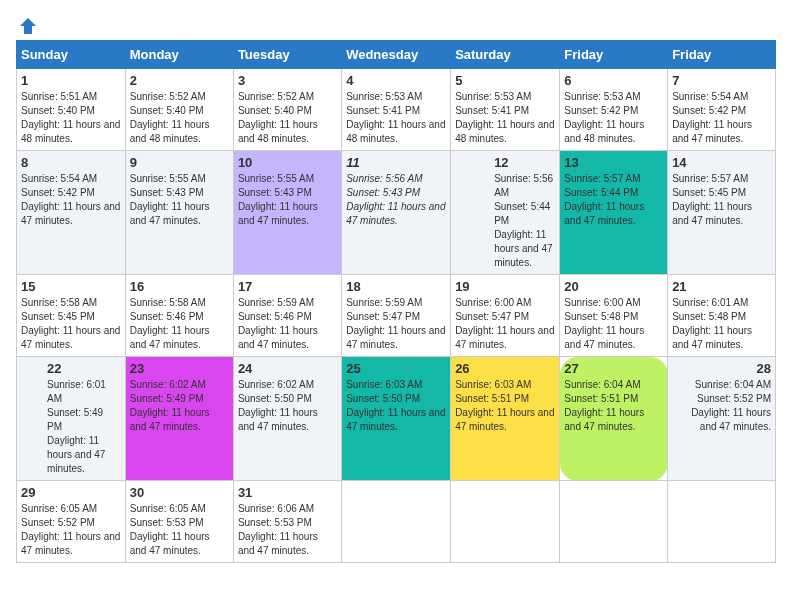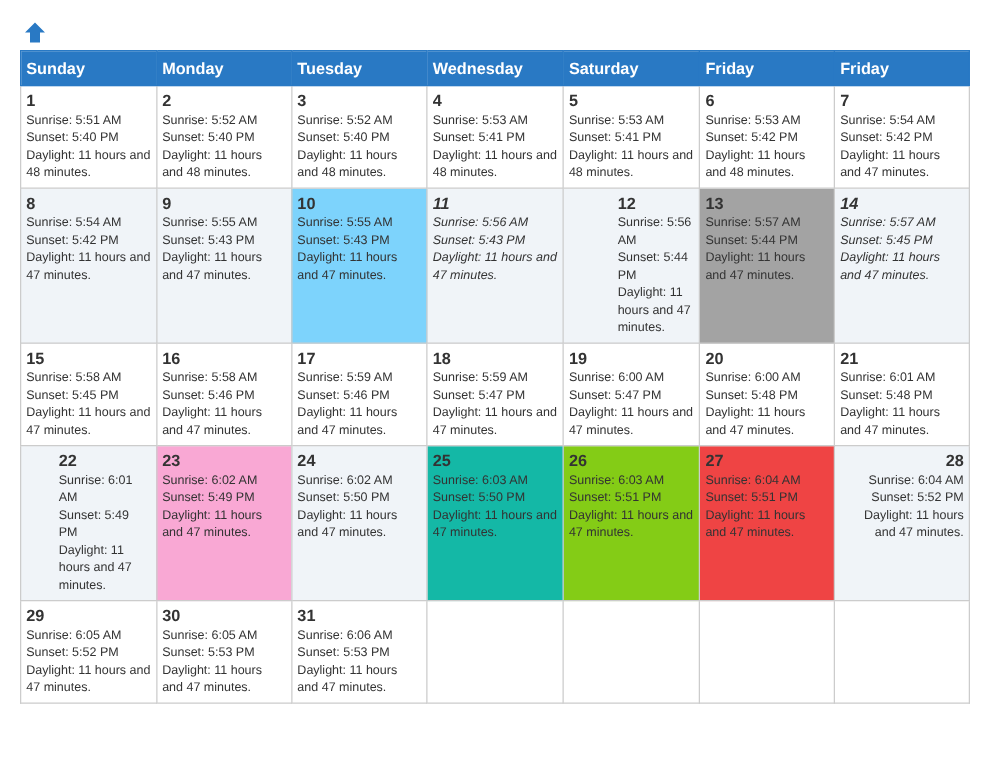--- a/index.html
+++ b/index.html
@@ -157,37 +157,37 @@
       </tr>
       <tr style="background: rgb(240, 244, 248);">
         <td style="background: rgb(240, 244, 248);">
           <span class="day-number">8</span>
           <div class="day-info">Sunrise: 5:54 AM<br>Sunset: 5:42 PM<br>Daylight: 11 hours and 47 minutes.</div>
         </td>
         <td style="background: rgb(240, 244, 248);">
           <span class="day-number">9</span>
           <div class="day-info">Sunrise: 5:55 AM<br>Sunset: 5:43 PM<br>Daylight: 11 hours and 47 minutes.</div>
         </td>
-        <td style="background: #7dd3fc;">
+        <td style="background: #c4b5fd;">
           <span class="day-number">10</span>
           <div class="day-info">Sunrise: 5:55 AM<br>Sunset: 5:43 PM<br>Daylight: 11 hours and 47 minutes.</div>
         </td>
         <td style="background: rgb(240, 244, 248); font-style: italic;">
           <span class="day-number">11</span>
           <div class="day-info">Sunrise: 5:56 AM<br>Sunset: 5:43 PM<br>Daylight: 11 hours and 47 minutes.</div>
         </td>
         <td style="background: rgb(240, 244, 248); padding-left: 43px;">
           <span class="day-number">12</span>
           <div class="day-info">Sunrise: 5:56 AM<br>Sunset: 5:44 PM<br>Daylight: 11 hours and 47 minutes.</div>
         </td>
-        <td style="background: #a3a3a3;">
+        <td style="background: #14b8a6;">
           <span class="day-number">13</span>
           <div class="day-info">Sunrise: 5:57 AM<br>Sunset: 5:44 PM<br>Daylight: 11 hours and 47 minutes.</div>
         </td>
-        <td style="background: rgb(240, 244, 248); font-style: italic;">
+        <td style="background: rgb(240, 244, 248);">
           <span class="day-number">14</span>
           <div class="day-info">Sunrise: 5:57 AM<br>Sunset: 5:45 PM<br>Daylight: 11 hours and 47 minutes.</div>
         </td>
       </tr>
       <tr>
         <td>
           <span class="day-number">15</span>
           <div class="day-info">Sunrise: 5:58 AM<br>Sunset: 5:45 PM<br>Daylight: 11 hours and 47 minutes.</div>
         </td>
         <td>
@@ -213,37 +213,37 @@
         <td>
           <span class="day-number">21</span>
           <div class="day-info">Sunrise: 6:01 AM<br>Sunset: 5:48 PM<br>Daylight: 11 hours and 47 minutes.</div>
         </td>
       </tr>
       <tr style="background: rgb(240, 244, 248);">
         <td style="background: rgb(240, 244, 248); padding-left: 30px;">
           <span class="day-number">22</span>
           <div class="day-info">Sunrise: 6:01 AM<br>Sunset: 5:49 PM<br>Daylight: 11 hours and 47 minutes.</div>
         </td>
-        <td style="background: #f9a8d4;">
+        <td style="background: #d946ef;">
           <span class="day-number">23</span>
           <div class="day-info">Sunrise: 6:02 AM<br>Sunset: 5:49 PM<br>Daylight: 11 hours and 47 minutes.</div>
         </td>
         <td style="background: rgb(240, 244, 248); margin-top: 41px;">
           <span class="day-number">24</span>
           <div class="day-info">Sunrise: 6:02 AM<br>Sunset: 5:50 PM<br>Daylight: 11 hours and 47 minutes.</div>
         </td>
         <td style="background: #14b8a6;">
           <span class="day-number">25</span>
           <div class="day-info">Sunrise: 6:03 AM<br>Sunset: 5:50 PM<br>Daylight: 11 hours and 47 minutes.</div>
         </td>
-        <td style="background: #84cc16;">
+        <td style="background: #fde047;">
           <span class="day-number">26</span>
           <div class="day-info">Sunrise: 6:03 AM<br>Sunset: 5:51 PM<br>Daylight: 11 hours and 47 minutes.</div>
         </td>
-        <td style="background: #ef4444;">
+        <td style="background: #bef264; border-radius: 18px;">
           <span class="day-number">27</span>
           <div class="day-info">Sunrise: 6:04 AM<br>Sunset: 5:51 PM<br>Daylight: 11 hours and 47 minutes.</div>
         </td>
         <td style="background: rgb(240, 244, 248); text-align: right;">
           <span class="day-number">28</span>
           <div class="day-info">Sunrise: 6:04 AM<br>Sunset: 5:52 PM<br>Daylight: 11 hours and 47 minutes.</div>
         </td>
       </tr>
       <tr>
         <td>

